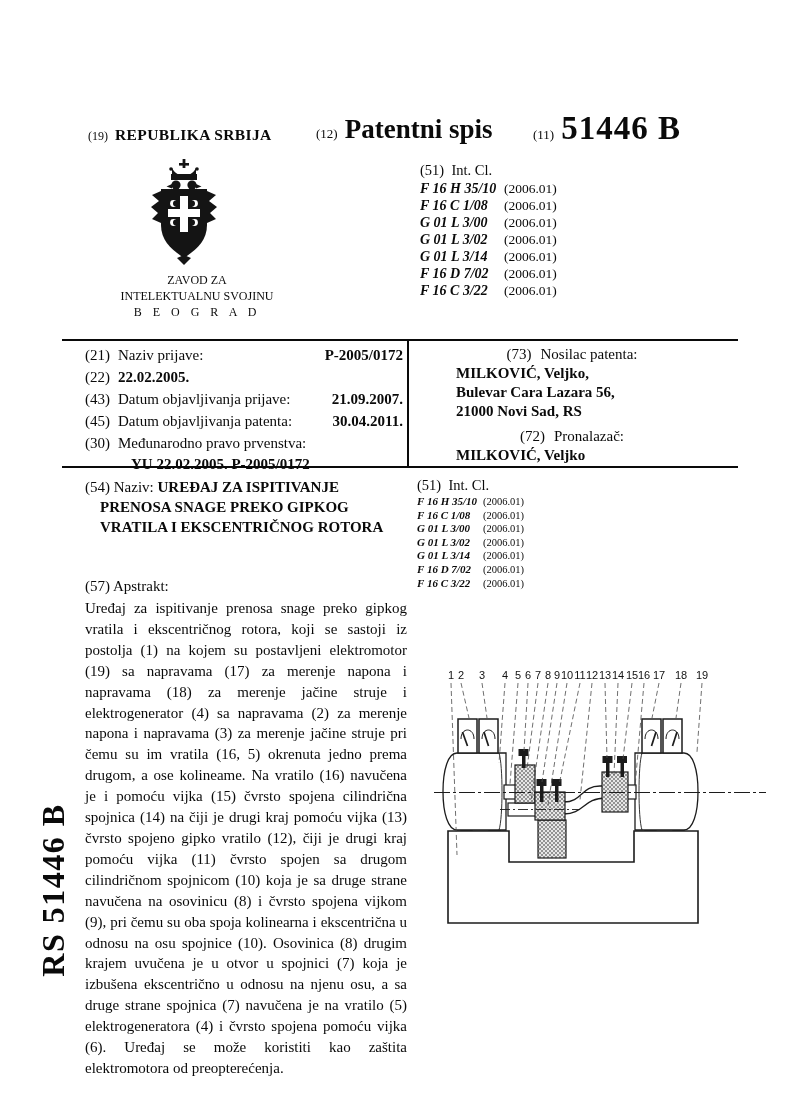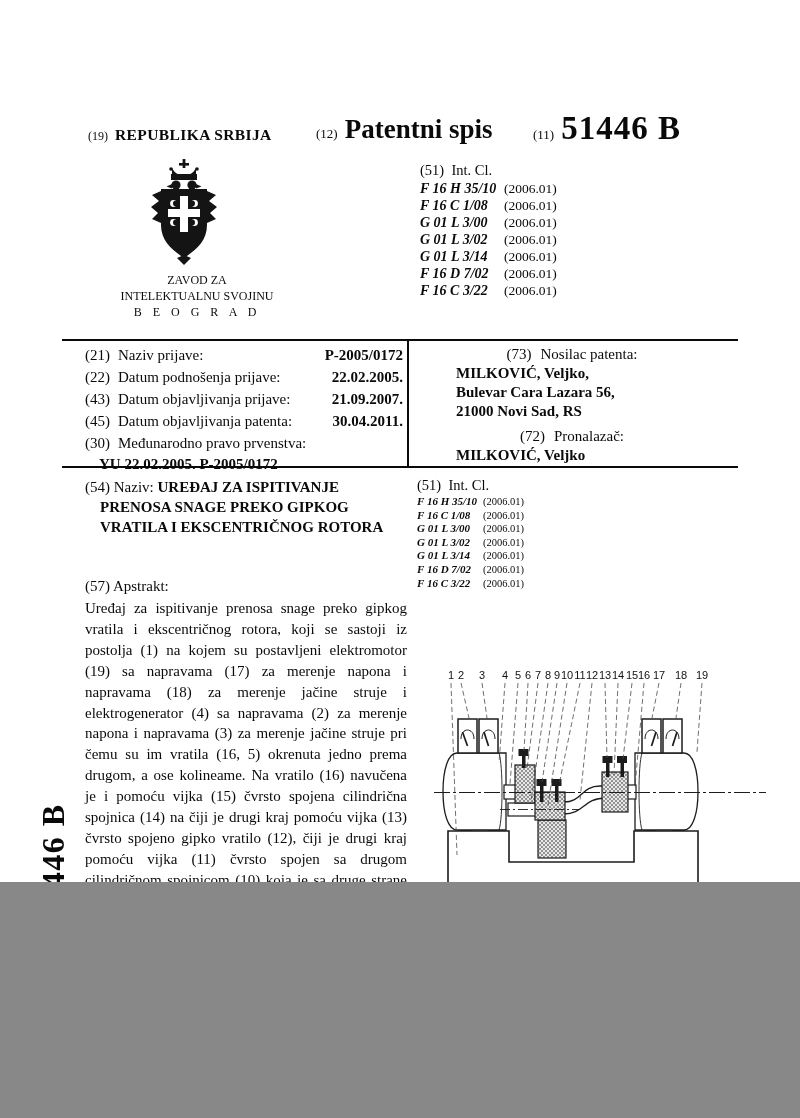--- a/index.html
+++ b/index.html
@@ -1,17 +1,17 @@
 <!DOCTYPE html>
 <html><head>
 <meta charset="utf-8">
 <style>
   html,body{margin:0;padding:0;background:#888;}
   .page{
-    position:relative;width:800px;height:882px;background:#fff;
+    position:relative;width:800px;height:1118px;background:#fff;
     font-family:"Liberation Serif", serif;color:#0a0a0a;overflow:hidden;
     margin:0 auto;
   }
   .abs{position:absolute;}
   
   .hdr-item{display:flex;align-items:baseline;gap:7px;white-space:nowrap;}
   .inid{font-size:13px;}
   .inid-sm{font-size:12px;}
   .country{font-weight:bold;font-size:15.5px;letter-spacing:.4px;}
   .kind{font-weight:bold;font-size:27px;}
@@ -29,21 +29,21 @@
   .ipc-small .ipc-code{font-size:11px;min-width:66px;}
   .ipc-small .ipc-ver{font-size:10.5px;}
   
   .rule{background:#0a0a0a;}
   
   .bib{width:318px;font-size:15px;}
   .bib-row{display:flex;align-items:baseline;line-height:22px;}
   .bib-num{width:33px;flex:none;}
   .bib-label{flex:1;}
   .bib-val{font-weight:bold;text-align:right;white-space:nowrap;}
-  .bib-priority{font-weight:bold;margin-left:14px;line-height:20px;}
+  .bib-priority{font-weight:bold;margin-left:46px;line-height:20px;}
   
   .party{width:300px;font-size:15px;line-height:19px;}
   .party-row{display:flex;align-items:baseline;justify-content:center;}
   .party-num{width:34px;flex:none;}
   .party-lines{margin-left:34px;font-weight:bold;}
   .party-gap{height:6px;}
   
   .titlesec{width:335px;font-size:15px;line-height:20px;}
   .titlesec .t{font-weight:bold;}
   .titlesec .cont{padding-left:15px;font-weight:bold;}
@@ -157,21 +157,20 @@
   <div class="abs rule" style="left:407px;top:339px;width:2px;height:129px;"></div>
 
   <div class="abs bib" style="left:85px;top:344px;">
     <div class="bib-row">
       <span class="bib-num">(21)</span>
       <span class="bib-label">Naziv prijave:</span>
       <span class="bib-val">P-2005/0172</span>
     </div>
     <div class="bib-row">
       <span class="bib-num">(22)</span>
-      <span class="bib-label">Datum podnošenja prijave:</span>
       <span class="bib-val">22.02.2005.</span>
     </div>
     <div class="bib-row">
       <span class="bib-num">(43)</span>
       <span class="bib-label">Datum objavljivanja prijave:</span>
       <span class="bib-val">21.09.2007.</span>
     </div>
     <div class="bib-row">
       <span class="bib-num">(45)</span>
       <span class="bib-label">Datum objavljivanja patenta:</span>

